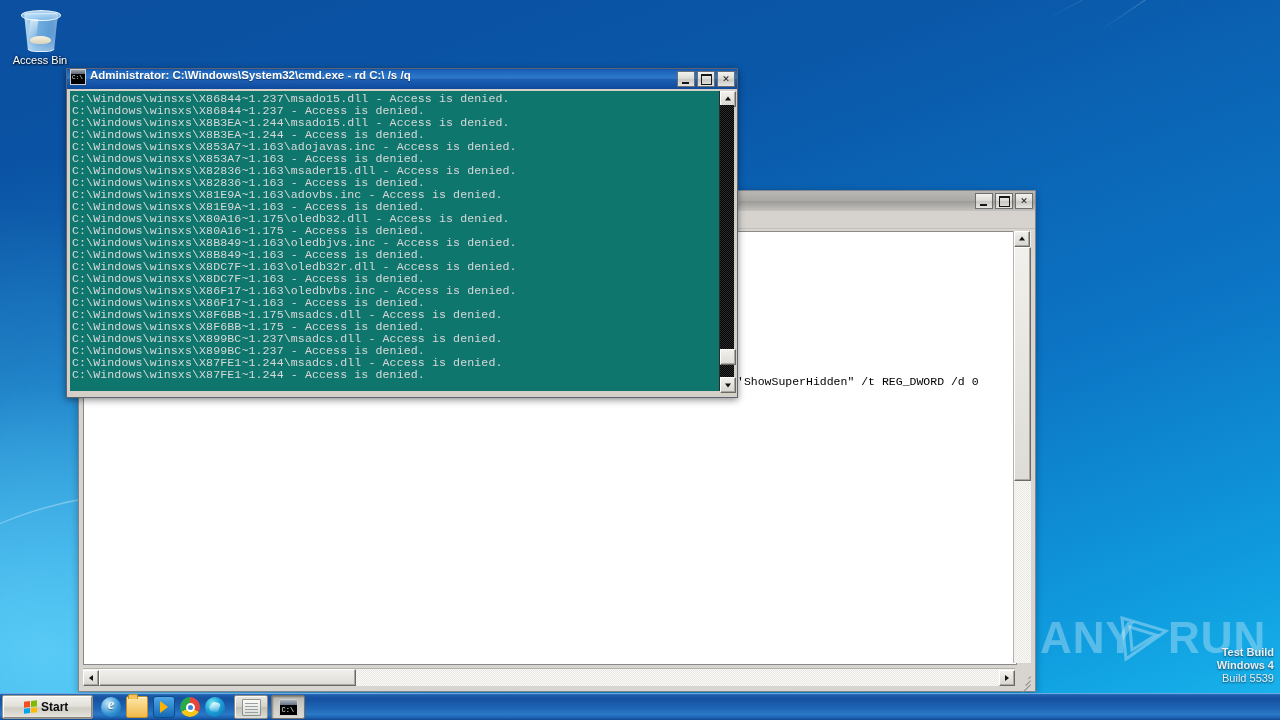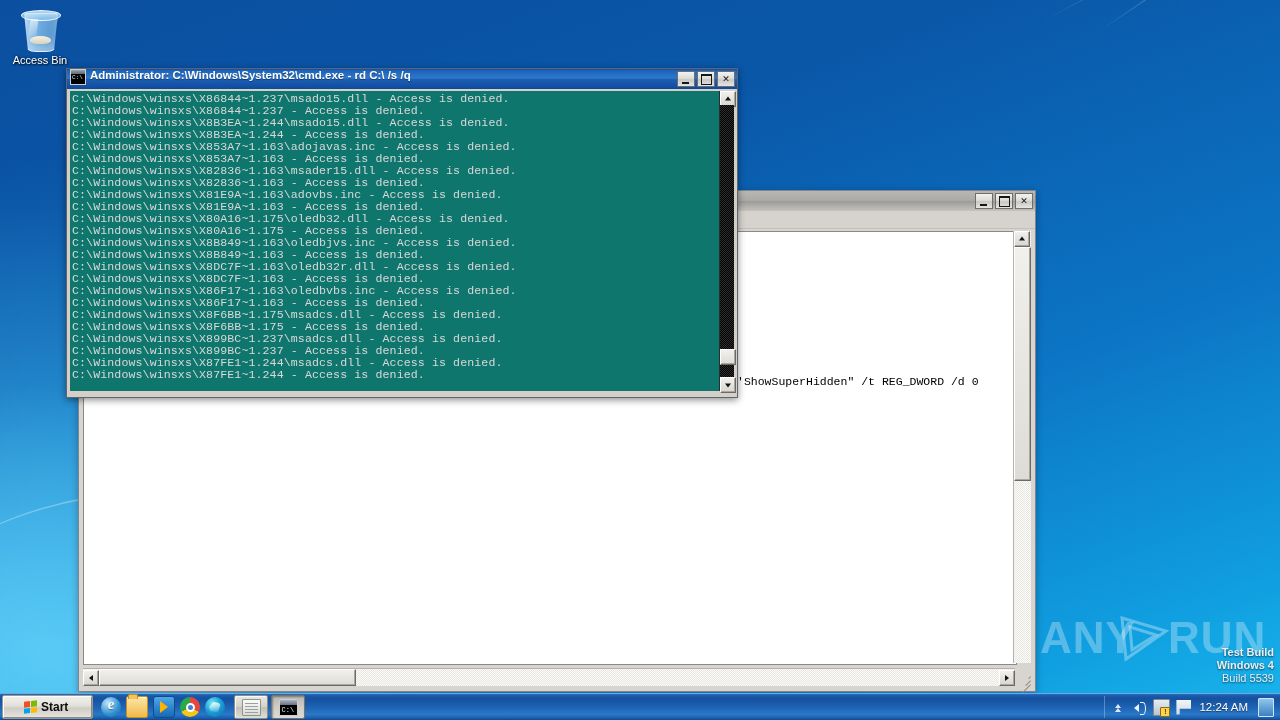--- a/index.html
+++ b/index.html
@@ -542,21 +542,13 @@
     <div class="task-btn">
       <div class="mini ico-notepad"></div>
     </div>
     <div class="task-btn pressed">
       <div class="mini ico-cmd">
           <span class="cx">C:\</span>
         </div>
     </div>
   </div>
 
-  <div id="tray">
-    <div class="tray-ico tray-chevron"></div>
-    <div class="tray-ico tray-volume"></div>
-    <div class="tray-ico tray-network"></div>
-    <div class="tray-ico tray-flag"></div>
-    <div id="tray-clock">12:24 AM</div>
-    <div id="show-desktop"></div>
-  </div>
 </div>
 
 </body></html>

